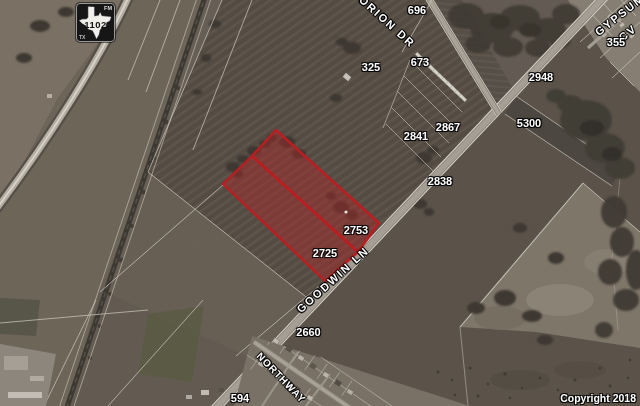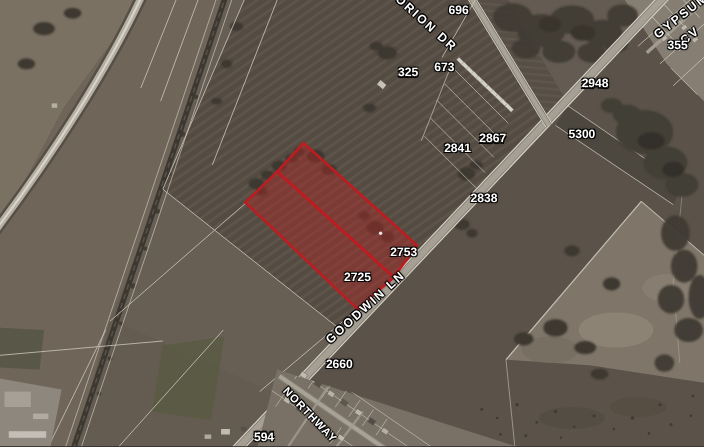--- a/index.html
+++ b/index.html
@@ -378,37 +378,46 @@
 
   <g stroke-linejoin="round" stroke-width="2.4" stroke="#d2191f">
     <polygon points="276,130 379,223 358,252 252,156" fill-opacity="0.42" fill="#c92327"></polygon>
     <polygon points="252,156 358,252 325,281 223,184" fill-opacity="0.42" fill="#c92327"></polygon>
   </g>
   <circle cx="346" cy="212" r="1.6" fill="#ffffff"></circle>
 
   <rect width="640" height="406" filter="url(#grain)" opacity="0.14"></rect>
 </svg>
 
+<div class="sign">
+  <svg viewBox="0 0 100 100">
+    <path d="M28,2 L46,3 L46,31 L60,29 L64,20 L69,30 L97,33 L93,45 L83,50 L81,62 L69,65 L63,73 L60,87 L53,99 L46,83 L41,74 L28,70 L21,59 L9,52 L1,44 L11,40 L22,40 L28,35 Z" fill="#f0efec" stroke="#cccccc" stroke-width="1"></path>
+  </svg>
+  <span class="fm">FM</span>
+  <span class="num">1102</span>
+  <span class="tx">TX</span>
+</div>
 
 <div class="lbl street" style="left:387px;top:22px;transform:translate(-50%,-50%) rotate(42deg);">ORION DR</div>
 <div class="lbl street" style="left:620px;top:15px;transform:translate(-50%,-50%) rotate(-38deg);">GYPSUM</div>
 <div class="lbl street" style="left:628px;top:33px;transform:translate(-50%,-50%) rotate(-38deg);">CV</div>
 <div class="lbl street" style="left:333px;top:280px;transform:translate(-50%,-50%) rotate(-42deg);">GOODWIN LN</div>
 <div class="lbl street" style="left:281px;top:378px;font-size:10px;letter-spacing:1px;transform:translate(-50%,-50%) rotate(46deg);">NORTHWAY</div>
 
 <div class="lbl" style="left:417px;top:10px;">696</div>
 <div class="lbl" style="left:371px;top:67px;">325</div>
-<div class="lbl" style="left:404px;top:62px;">673</div>
+<div class="lbl" style="left:420px;top:62px;">673</div>
 <div class="lbl" style="left:541px;top:77px;text-align:right;">2948</div>
 <div class="lbl" style="left:529px;top:123px;">5300</div>
 <div class="lbl" style="left:448px;top:127px;">2867</div>
 <div class="lbl" style="left:416px;top:136px;">2841</div>
 <div class="lbl" style="left:440px;top:181px;">2838</div>
-<div class="lbl" style="left:367px;top:230px;">2753</div>
+<div class="lbl" style="left:356px;top:230px;">2753</div>
 <div class="lbl" style="left:325px;top:253px;">2725</div>
 <div class="lbl" style="left:293px;top:332px;padding-left:31px;">2660</div>
 <div class="lbl" style="left:240px;top:398px;">594</div>
 <div class="lbl" style="left:616px;top:42px;">355</div>
 
 <div class="copyright">
+  <div>Copyright 2018</div>
 </div>
 
 </div>
 
 </body></html>

